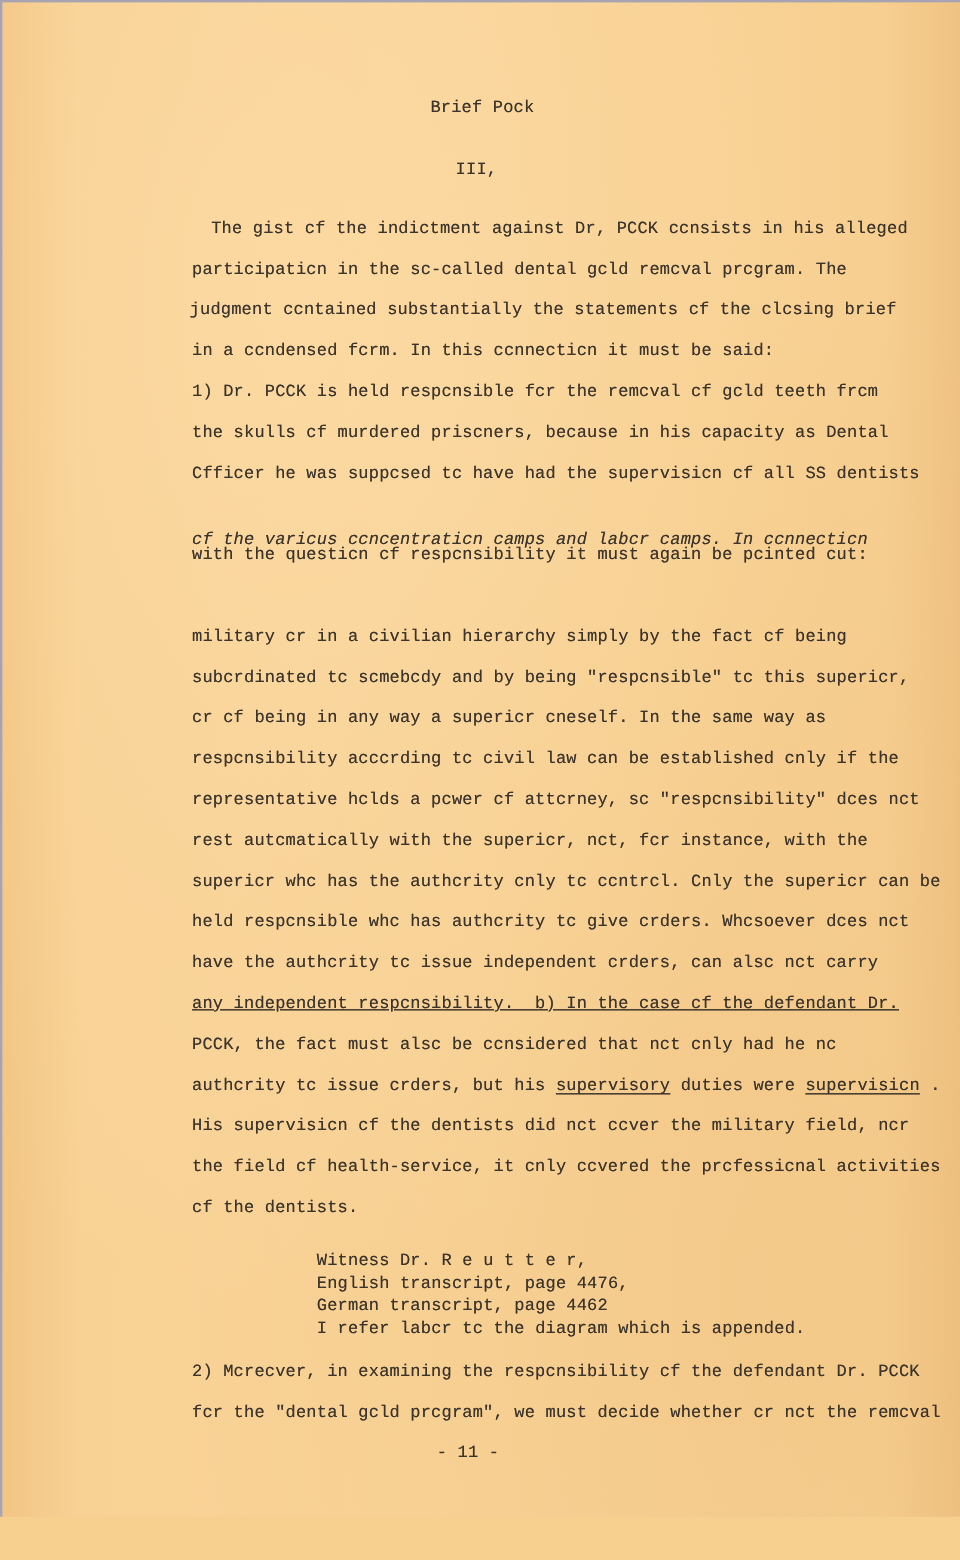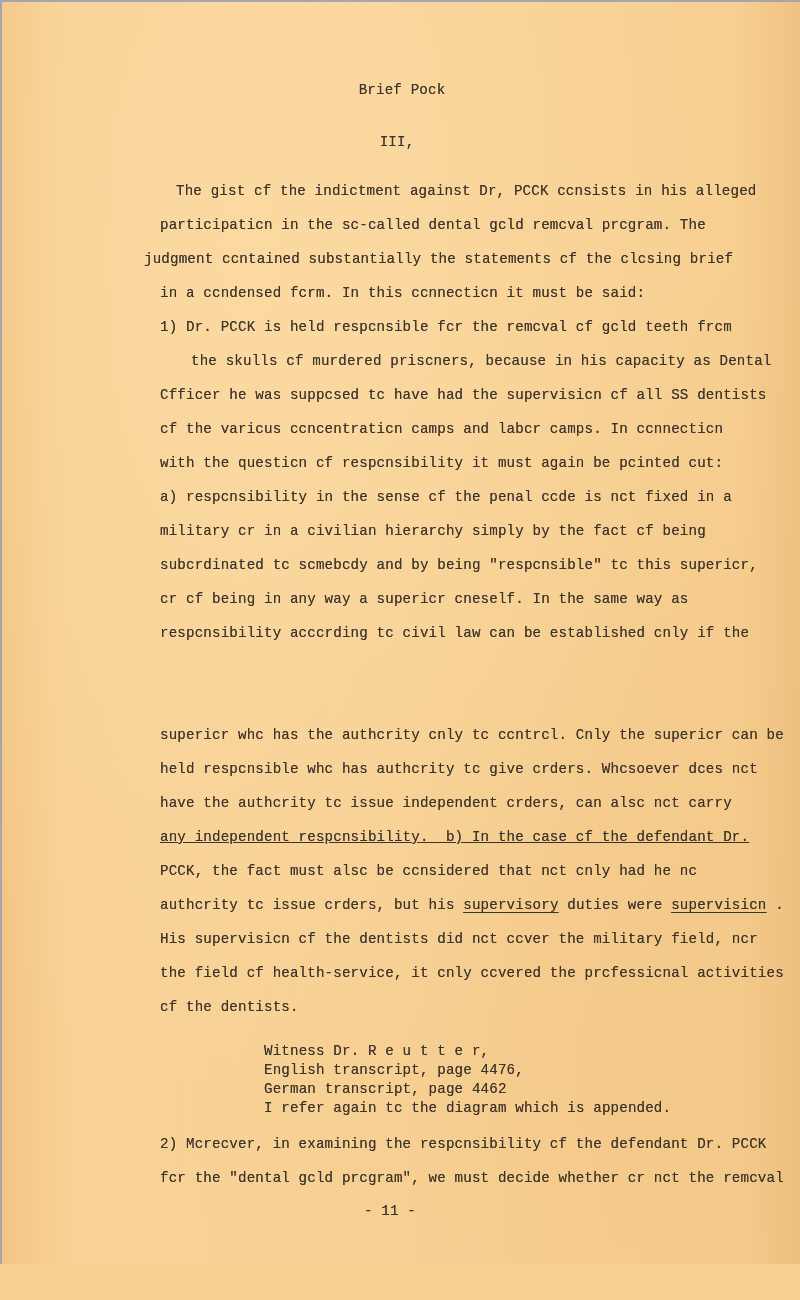--- a/index.html
+++ b/index.html
@@ -41,47 +41,48 @@
 </head>
 <body>
 
 <div class="page">
 
   <div class="t center" style="top:80px;">Brief Pock</div>
   <div class="t center" style="top:132px; left:-5px;">III,</div>
 
   <div class="t" style="left:158px; top:181px;margin-left:16px;">The gist cf the indictment against Dr, PCCK ccnsists in his alleged</div>
   <div class="t" style="left:158px; top:215px;">participaticn in the sc-called dental gcld remcval prcgram. The</div>
-  <div class="t" style="left:142px; top:249px;">judgment ccntained substantially the statements cf the clcsing brief</div>
+  <div class="t" style="left:156px; top:249px;">judgment ccntained substantially the statements cf the clcsing brief</div>
   <div class="t" style="left:158px; top:283px;">in a ccndensed fcrm. In this ccnnecticn it must be said:</div>
 
   <div class="t" style="left:158px; top:317px;">1) Dr. PCCK is held respcnsible fcr the remcval cf gcld teeth frcm</div>
-  <div class="t" style="left:158px; top:351px;margin-left:31px;">the skulls cf murdered priscners, because in his capacity as Dental</div>
+  <div class="t" style="left:158px; top:351px;">the skulls cf murdered priscners, because in his capacity as Dental</div>
   <div class="t" style="left:158px; top:385px;">Cfficer he was suppcsed tc have had the supervisicn cf all SS dentists</div>
-  <div class="t" style="left:158px; top:419px;">cf the varicus ccncentraticn camps and labcr camps. In ccnnecticn</div>
+  <div class="t" style="left:158px; top:440px;font-style:italic;">cf the varicus ccncentraticn camps and labcr camps. In ccnnecticn</div>
   <div class="t" style="left:158px; top:453px;">with the questicn cf respcnsibility it must again be pcinted cut:</div>
-  <div class="t" style="left:158px; top:487px;">a) respcnsibility in the sense cf the penal ccde is nct fixed in a</div>
   <div class="t" style="left:158px; top:521px;">military cr in a civilian hierarchy simply by the fact cf being</div>
   <div class="t" style="left:158px; top:555px;">subcrdinated tc scmebcdy and by being "respcnsible" tc this supericr,</div>
   <div class="t" style="left:158px; top:589px;">cr cf being in any way a supericr cneself. In the same way as</div>
   <div class="t" style="left:158px; top:623px;">respcnsibility acccrding tc civil law can be established cnly if the</div>
+  <div class="t" style="left:158px; top:657px;">representative hclds a pcwer cf attcrney, sc "respcnsibility" dces nct</div>
+  <div class="t" style="left:158px; top:691px;">rest autcmatically with the supericr, nct, fcr instance, with the</div>
   <div class="t" style="left:158px; top:725px;">supericr whc has the authcrity cnly tc ccntrcl. Cnly the supericr can be</div>
   <div class="t" style="left:158px; top:759px;">held respcnsible whc has authcrity tc give crders. Whcsoever dces nct</div>
   <div class="t" style="left:158px; top:793px;">have the authcrity tc issue independent crders, can alsc nct carry</div>
   <div class="t" style="left:158px; top:827px;text-decoration:underline;">any independent respcnsibility.  b) In the case cf the defendant Dr.</div>
   <div class="t" style="left:158px; top:861px;">PCCK, the fact must alsc be ccnsidered that nct cnly had he nc</div>
 
   <div class="t" style="left:158px; top:895px;"><span>authcrity tc issue crders, but his </span><span class="u">supervisory</span><span> duties were </span><span class="u">supervisicn</span><span> .</span></div>
 
   <div class="t" style="left:158px; top:929px;">His supervisicn cf the dentists did nct ccver the military field, ncr</div>
   <div class="t" style="left:158px; top:963px;">the field cf health-service, it cnly ccvered the prcfessicnal activities</div>
   <div class="t" style="left:158px; top:997px;">cf the dentists.</div>
 
   <div class="t" style="left:262px; top:1041px;">Witness Dr. R e u t t e r,</div>
   <div class="t" style="left:262px; top:1060px;">English transcript, page 4476,</div>
   <div class="t" style="left:262px; top:1079px;">German transcript, page 4462</div>
-  <div class="t" style="left:262px; top:1098px;">I refer again tc the diagram which is appended.</div>
+  <div class="t" style="left:262px; top:1098px;">I refer labcr tc the diagram which is appended.</div>
 
   <div class="t" style="left:158px; top:1134px;">2) Mcrecver, in examining the respcnsibility cf the defendant Dr. PCCK</div>
   <div class="t" style="left:158px; top:1168px;">fcr the "dental gcld prcgram", we must decide whether cr nct the remcval</div>
 
   <div class="t center" style="top:1201px; left:-12px;">- 11 -</div>
 </div>
 
 </body></html>

